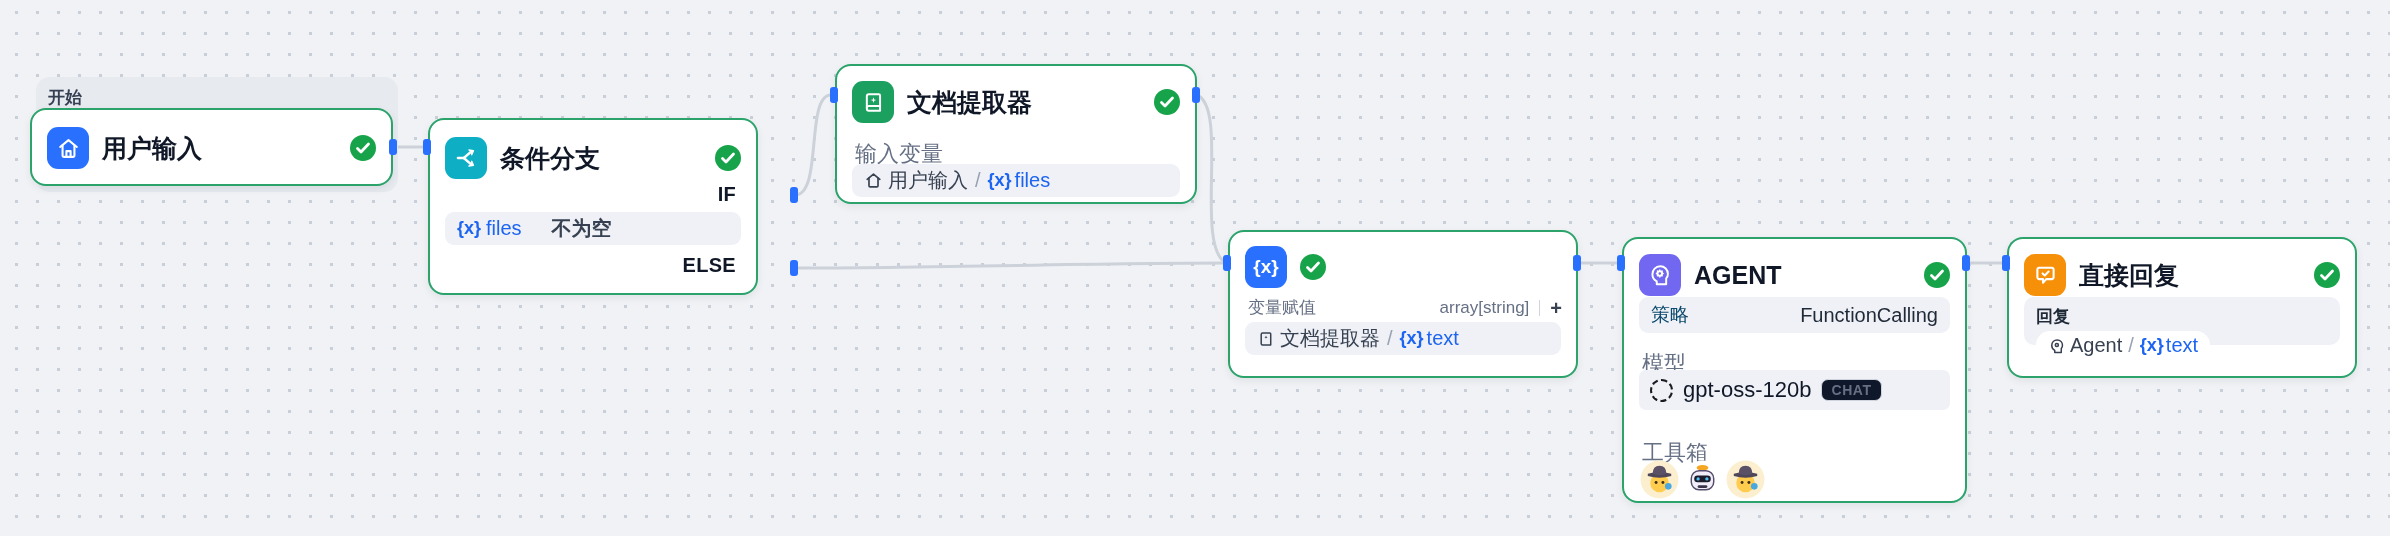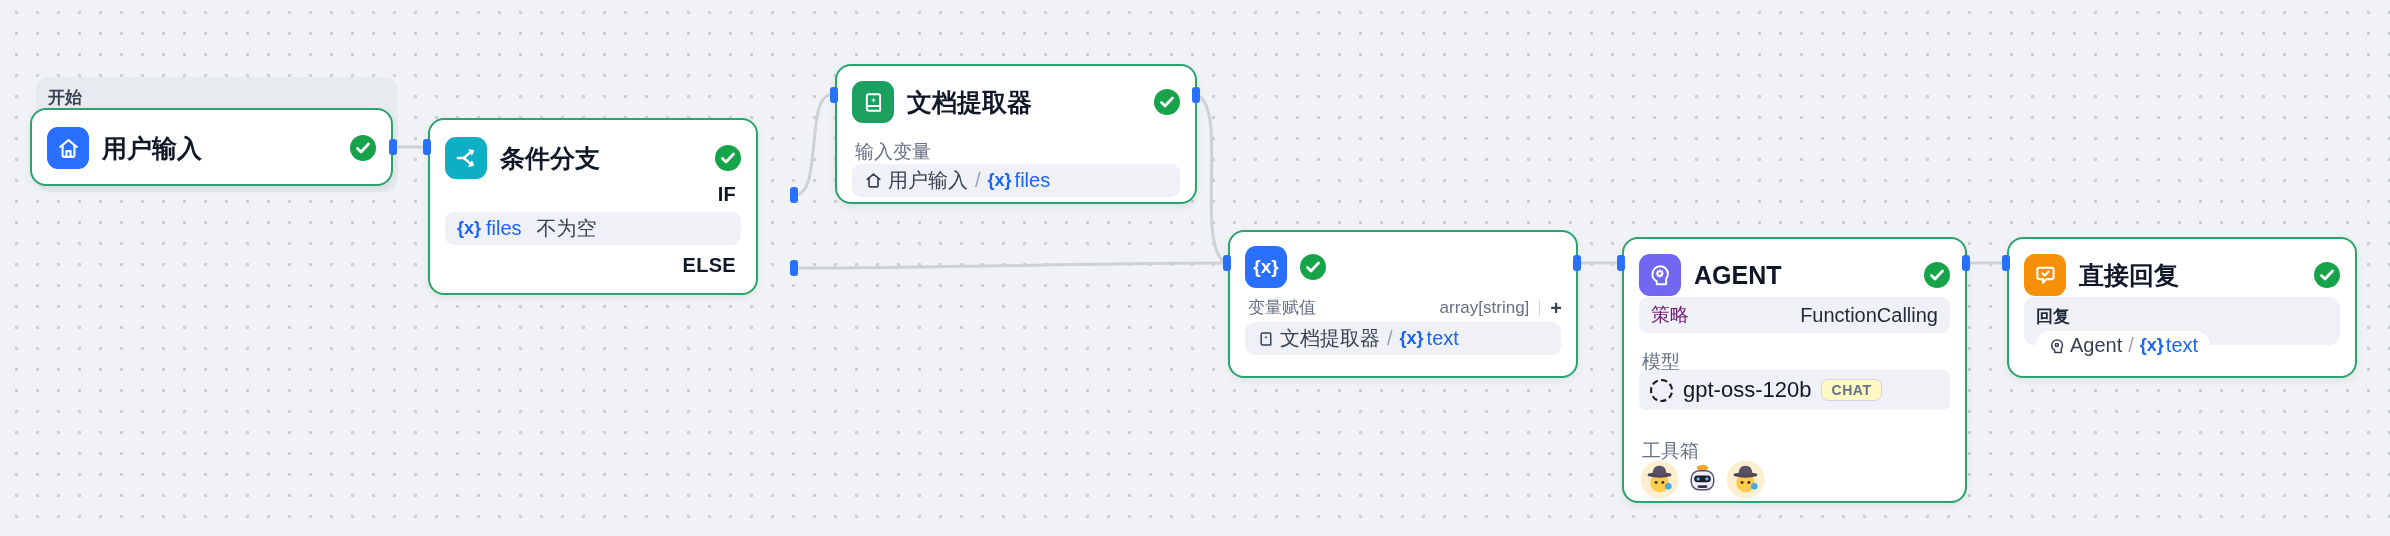--- a/index.html
+++ b/index.html
@@ -36,49 +36,49 @@
   .node-icon svg{display:block;}
   .node-title{font-size:25px;font-weight:700;color:#101828;white-space:nowrap;flex:1;}
   .check-badge{width:26px;height:26px;flex:0 0 26px;}
   .branch-label{
     position:absolute;right:20px;font-size:20px;font-weight:800;color:#101828;letter-spacing:.3px;
   }
   .pill{
     position:absolute;left:15px;right:15px;height:33px;background:#EFF1F6;border-radius:9px;
     display:flex;align-items:center;padding:0 12px;box-sizing:border-box;gap:7px;font-size:20px;
   }
-  .sec-label{position:absolute;left:18px;font-size:19px;color:#667085;}
+  .sec-label{position:absolute;left:18px;font-size:22px;color:#667085;}
   .var-blue{color:#1C64F2;font-weight:500;white-space:nowrap;}
   .var-prefix{color:#1C64F2;font-weight:800;font-size:18px;}
   .src-text{color:#374151;font-weight:500;white-space:nowrap;}
   .sep{color:#98A2B3;font-weight:400;}
   .inline-ic{display:inline-flex;align-items:center;}
   .handle{
     position:absolute;width:8px;height:16px;background:#2970FF;border-radius:3px;z-index:4;
   }
   .agg-row{position:absolute;left:18px;right:14px;display:flex;align-items:center;font-size:17px;color:#667085;}
   .agg-row .grow{flex:1;}
   .agg-divider{width:1px;height:16px;background:#D0D5DD;margin:0 10px;}
   .add-btn{font-size:20px;font-weight:600;color:#374151;cursor:pointer;line-height:1;}
   .kv-pill{
     position:absolute;left:15px;right:15px;height:36px;background:#EFF1F6;border-radius:9px;
     display:flex;align-items:center;padding:0 12px;box-sizing:border-box;
   }
-  .kv-pill .k{font-size:19px;color:#701a75;flex:1;}
+  .kv-pill .k{font-size:19px;color:#0c4a6e;flex:1;}
   .kv-pill .v{font-size:20px;color:#1F2937;}
   .model-pill{
     position:absolute;left:15px;right:15px;height:40px;background:#EFF1F6;border-radius:7px;
     display:flex;align-items:center;padding:0 11px;box-sizing:border-box;gap:10px;
   }
   .openai-logo{
     width:23px;height:23px;border-radius:50%;border:2.6px dashed #1A1A24;box-sizing:border-box;
   }
   .model-name{font-size:22px;color:#101828;font-weight:500;}
   .chat-badge{
-    border:1.5px solid #D0D5DD;border-radius:7px;background:#fef9c3;color:#667085;
+    border:1.5px solid #D0D5DD;border-radius:7px;background:#0f172a;color:#667085;
     font-size:14px;font-weight:600;letter-spacing:.6px;padding:3px 9px;line-height:1;
   }
   .reply-panel{
     position:absolute;left:15px;right:15px;height:48px;background:#EFF1F6;border-radius:10px;
     padding:8px 12px;box-sizing:border-box;
   }
   .reply-label{font-size:17px;font-weight:700;color:#1F2937;}
   .reply-chip{
     display:inline-flex;align-items:center;gap:6px;background:#FFFFFF;border-radius:14px;
     padding:3px 12px;margin-top:3px;font-size:20px;
@@ -136,21 +136,21 @@
       <div class="node-title">条件分支</div>
       <svg class="check-badge" viewBox="0 0 26 26">
           <circle cx="13" cy="13" r="13" fill="#16A34A"></circle>
           <polyline points="7.5,13.5 11,17 18.5,9" fill="none" stroke="#fff" stroke-width="2.8" stroke-linecap="round" stroke-linejoin="round"></polyline>
         </svg>
     </div>
     <div class="branch-label" style="top:63px;">IF</div>
     <div class="pill" style="top:92px;">
       <span class="var-prefix">{x}</span>
       <span class="var-blue" style="margin-left:-2px;">files</span>
-      <span class="src-text" style="margin-left:8px;">不为空</span>
+      <span class="src-text" style="margin-left:23px;font-weight:bold;">不为空</span>
     </div>
     <div class="branch-label" style="top:134px;">ELSE</div>
   </div>
 
   <div class="node" style="left:835px;top:64px;width:362px;height:140px;">
     <div class="node-head" style="top:14px;">
       <div class="node-icon" style="background:#1BA05F;">
         <svg width="25" height="25" viewBox="0 0 24 24" fill="none" stroke="#fff" stroke-width="1.9" stroke-linecap="round" stroke-linejoin="round">
             <path d="M7.5 4 H17 A1.3 1.3 0 0 1 18.3 5.3 V20 H7.5 A1.9 1.9 0 0 1 5.6 18.1 V5.9 A1.9 1.9 0 0 1 7.5 4 Z"></path>
             <path d="M5.6 17 A1.9 1.9 0 0 1 7.5 15.4 H18.3"></path>

